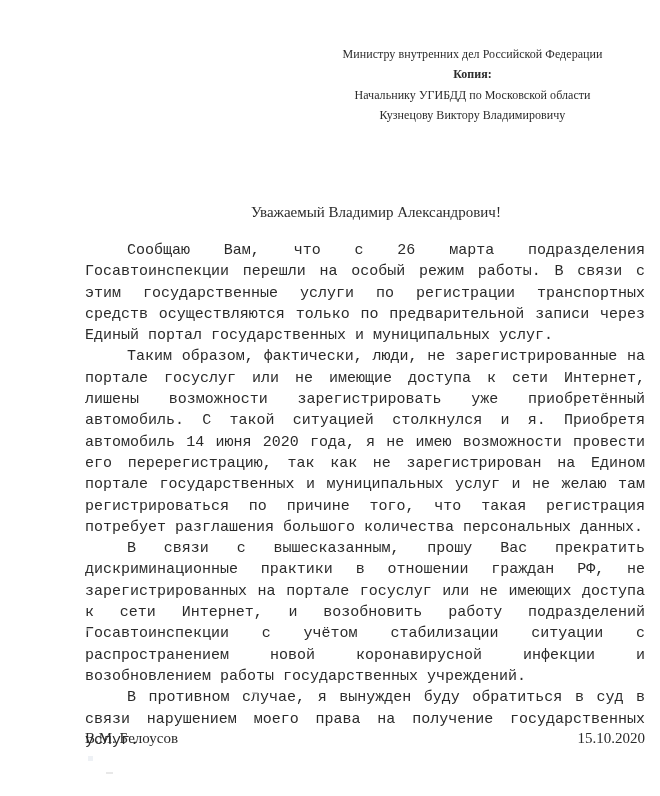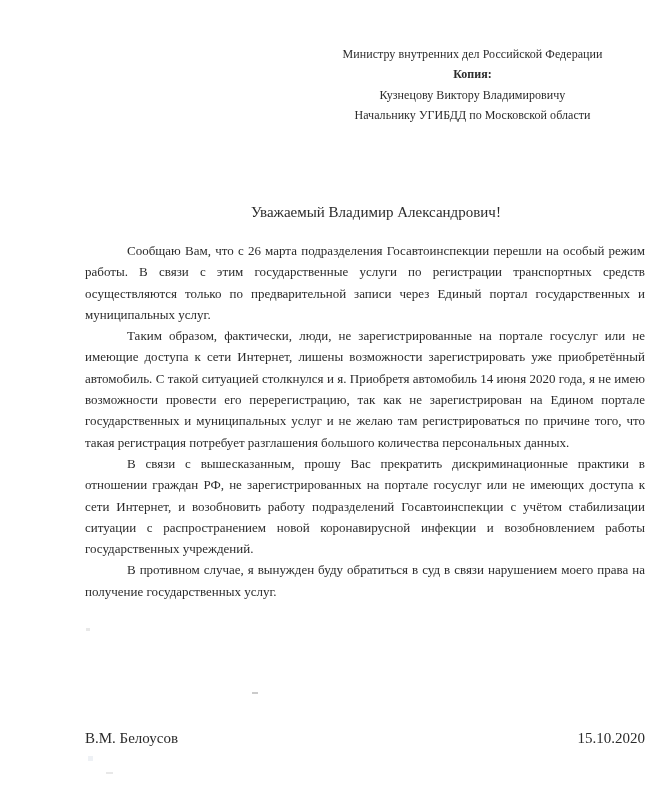--- a/index.html
+++ b/index.html
@@ -51,24 +51,25 @@
     padding-left: 22px;
     box-sizing: border-box;
   }
 
   
   .body-text {
     position: absolute;
     left: 85px;
     top: 240px;
     width: 560px;
-    font-size: 13px;
+    font-size: 15px;
     line-height: 21.3px;
     text-align: justify;
     text-justify: inter-word;
+    font-family: Liberation Mono, monospace;
   }
   .body-text p {
     margin: 0;
     text-indent: 42px;
   }
 
   
   .sign-row {
     position: absolute;
     left: 85px;
@@ -122,22 +123,22 @@
   }
 </style>
 </head>
 <body>
 
 <div class="page">
 
   <div class="addressee">
     <div class="line">Министру внутренних дел Российской Федерации</div>
     <div class="line kopiya">Копия:</div>
+    <div class="line">Начальнику УГИБДД по Московской области</div>
     <div class="line">Кузнецову Виктору Владимировичу</div>
-    <div class="line">Начальнику УГИБДД по Московской области</div>
   </div>
 
   <div class="salutation">Уважаемый Владимир Александрович!</div>
 
   <div class="body-text">
     <p>Сообщаю Вам, что с 26 марта подразделения Госавтоинспекции перешли на особый режим работы. В связи с этим государственные услуги по регистрации транспортных средств осуществляются только по предварительной записи через Единый портал государственных и муниципальных услуг.</p>
     <p>Таким образом, фактически, люди, не зарегистрированные на портале госуслуг или не имеющие доступа к сети Интернет, лишены возможности зарегистрировать уже приобретённый автомобиль. С такой ситуацией столкнулся и я. Приобретя автомобиль 14 июня 2020 года, я не имею возможности провести его перерегистрацию, так как не зарегистрирован на Едином портале государственных и муниципальных услуг и не желаю там регистрироваться по причине того, что такая регистрация потребует разглашения большого количества персональных данных.</p>
     <p>В связи с вышесказанным, прошу Вас прекратить дискриминационные практики в отношении граждан РФ, не зарегистрированных на портале госуслуг или не имеющих доступа к сети Интернет, и возобновить работу подразделений Госавтоинспекции с учётом стабилизации ситуации с распространением новой коронавирусной инфекции и возобновлением работы государственных учреждений.</p>
     <p>В противном случае, я вынужден буду обратиться в суд в связи нарушением моего права на получение государственных услуг.</p>
   </div>

